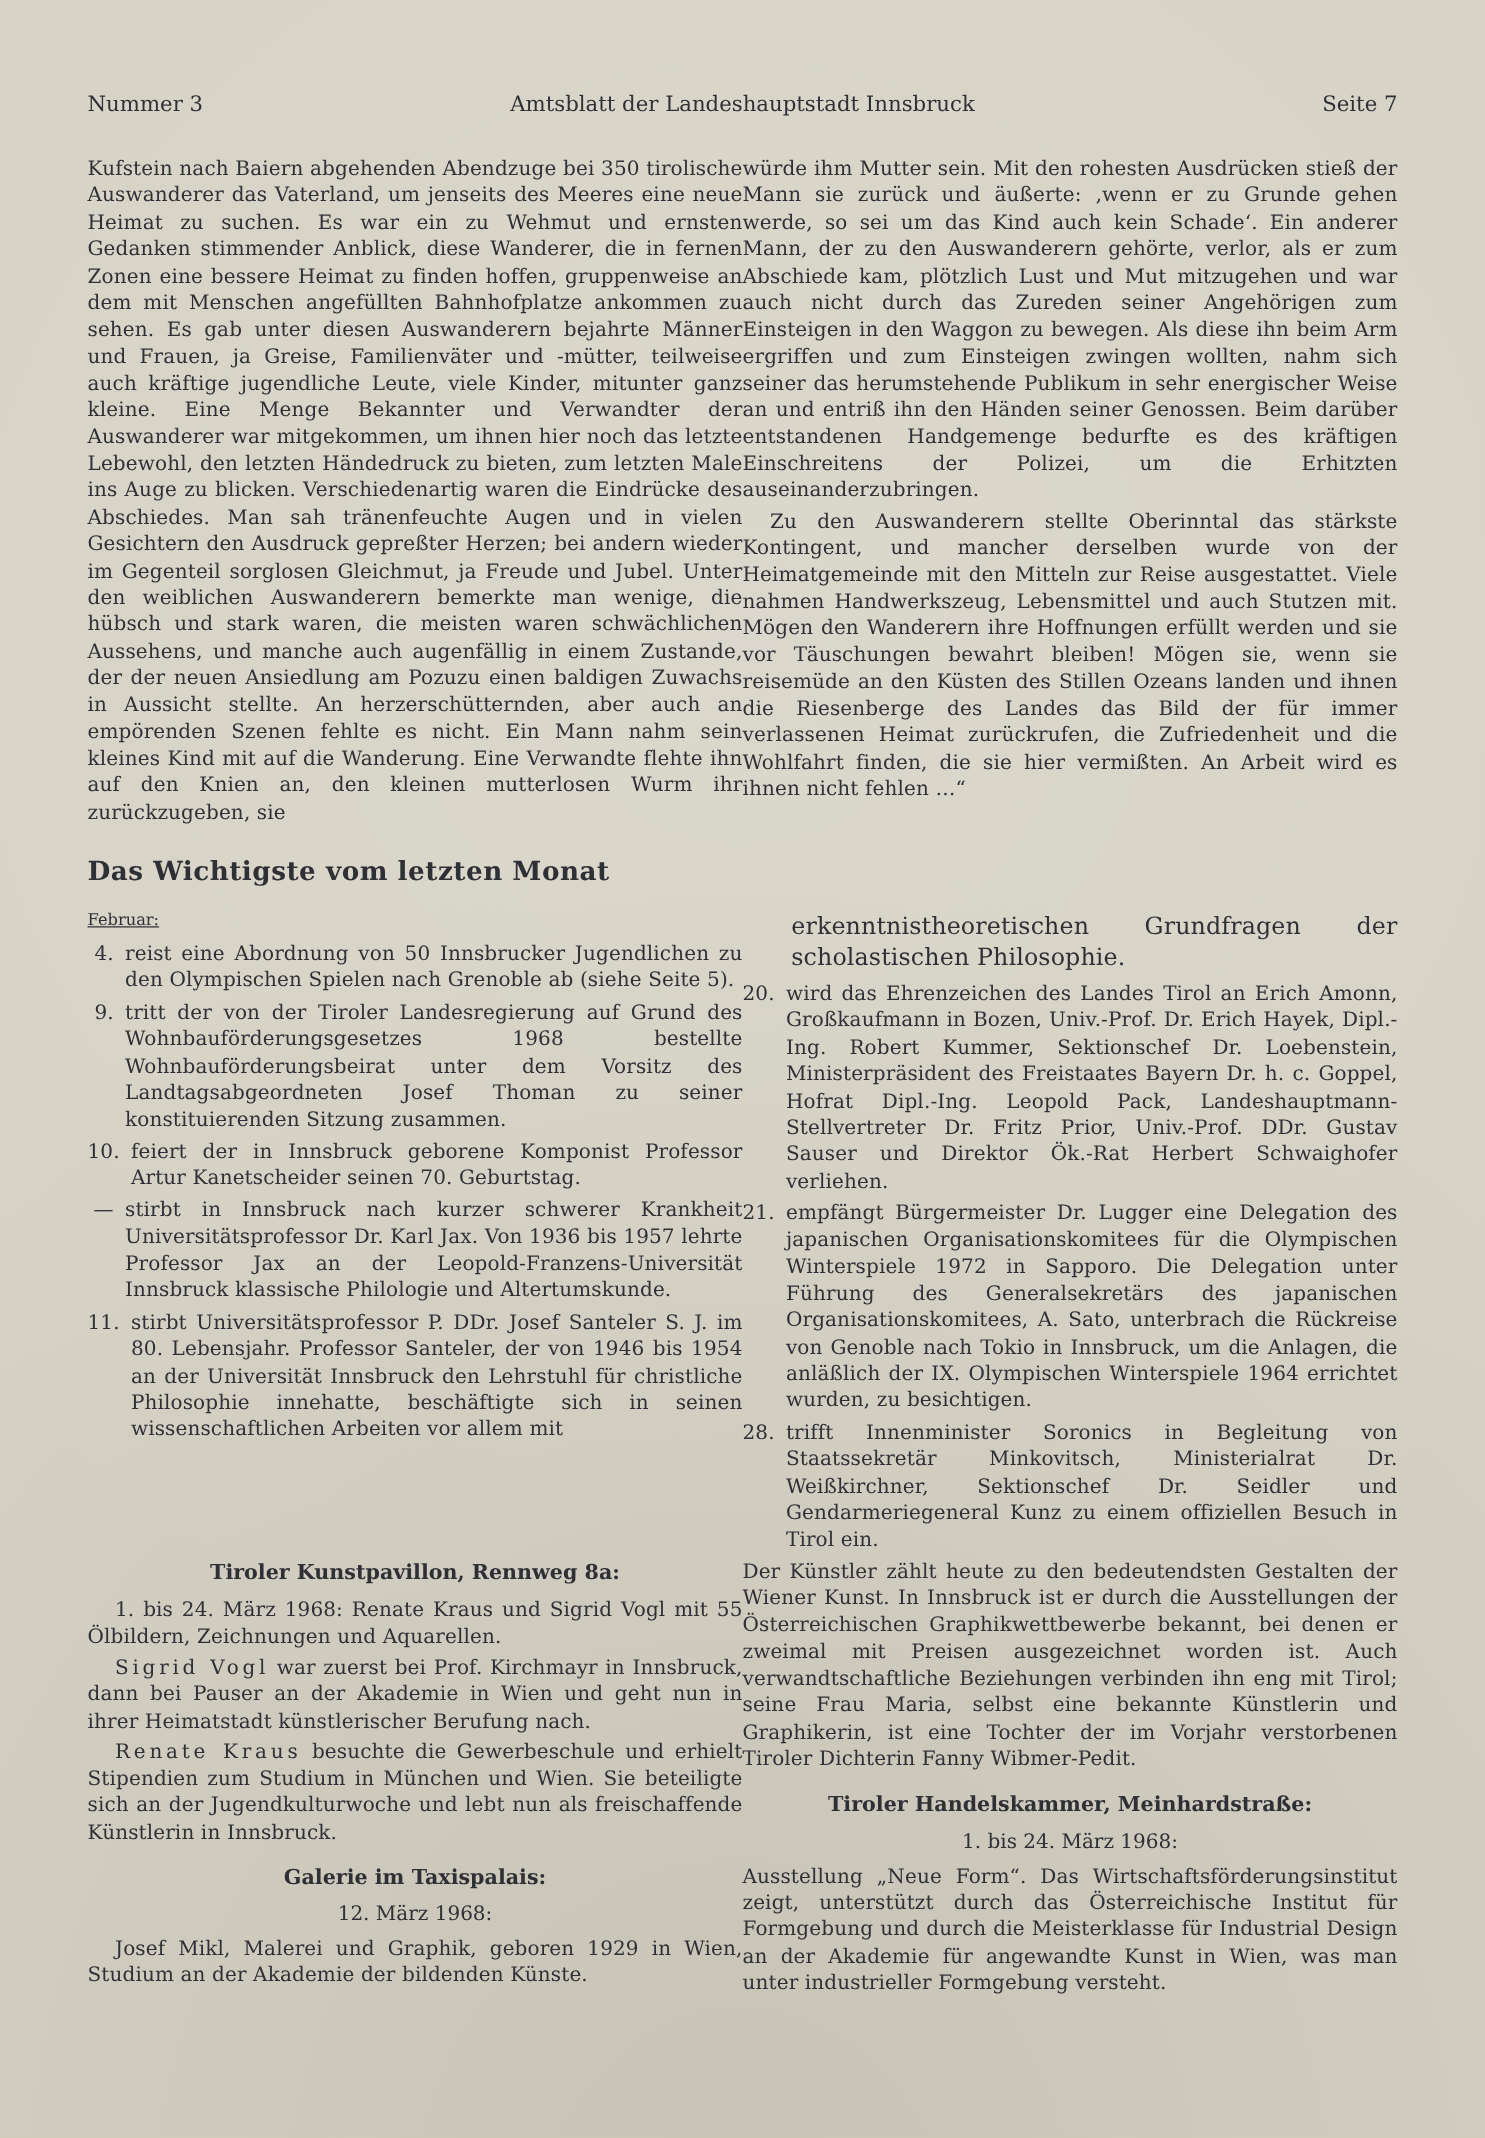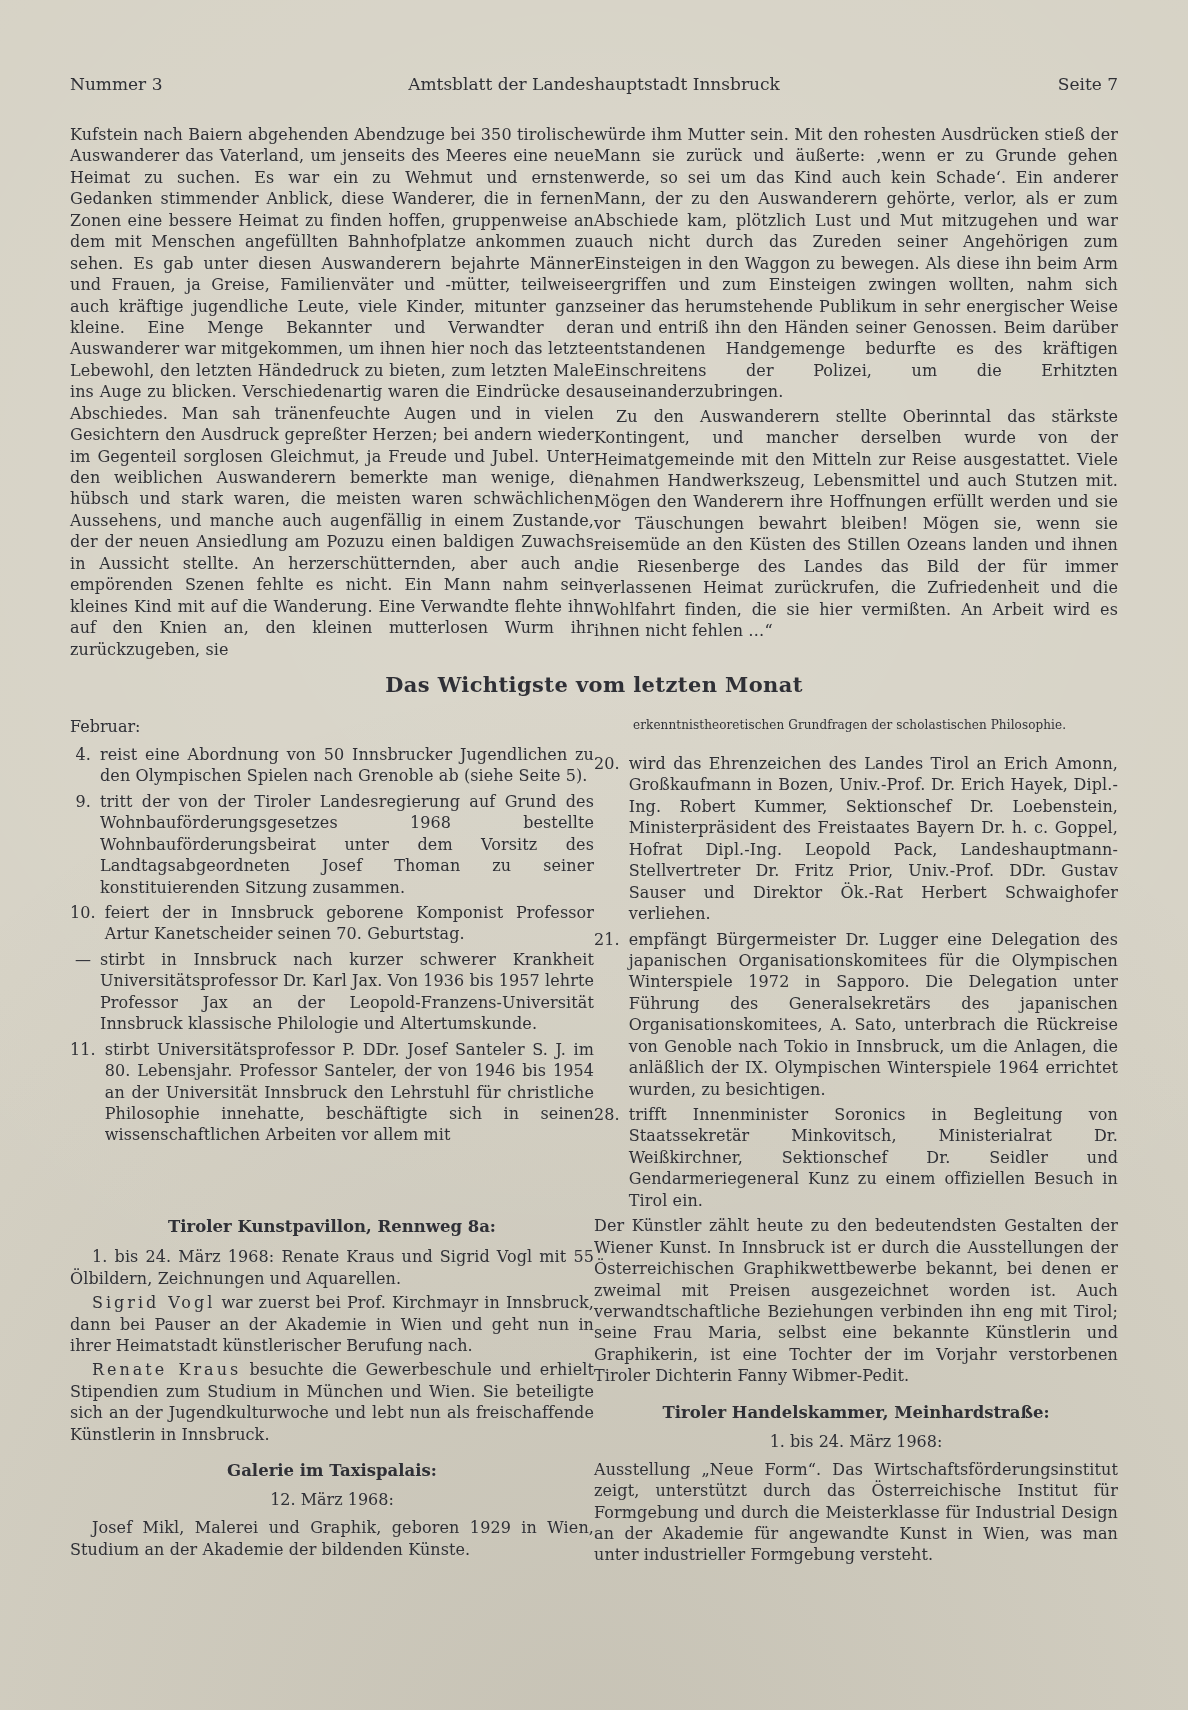--- a/index.html
+++ b/index.html
@@ -36,45 +36,44 @@
   p.body {
     font-size: 16px;
     line-height: 1.34;
     text-align: justify;
     letter-spacing: 0.1px;
   }
   .col > p + p { margin-top: 3px; }
   .indent { text-indent: 22px; }
 
   .section-title {
-    text-align: center;
     font-weight: bold;
     font-size: 21px;
-    margin: 12px 0 20px 0;
+    margin: 24px 0 20px 0;
     letter-spacing: 0.4px;
   }
 
-  .month-label { font-size: 16px; margin-bottom: 8px; }
+  .month-label { font-size: 13px; margin-bottom: 8px; text-decoration: underline; }
 
   .entry {
     display: flex;
     font-size: 16px;
     line-height: 1.34;
     margin-bottom: 4px;
     letter-spacing: 0.1px;
   }
   .entry .num { flex: 0 0 30px; text-align: right; padding-right: 9px; }
   .entry .etext { flex: 1; text-align: justify; min-width: 0; }
 
   .cont-par {
-    font-size: 12px;
+    font-size: 19px;
     line-height: 1.34;
     text-align: justify;
     margin-left: 39px;
-    margin-bottom: 20px;
+    margin-bottom: 4px;
     letter-spacing: 0.1px;
   }
 
   .venue {
     text-align: center;
     font-weight: bold;
     font-size: 16.5px;
     margin: 16px 0 10px 0;
   }
   .venue.first { margin-top: 2px; }

